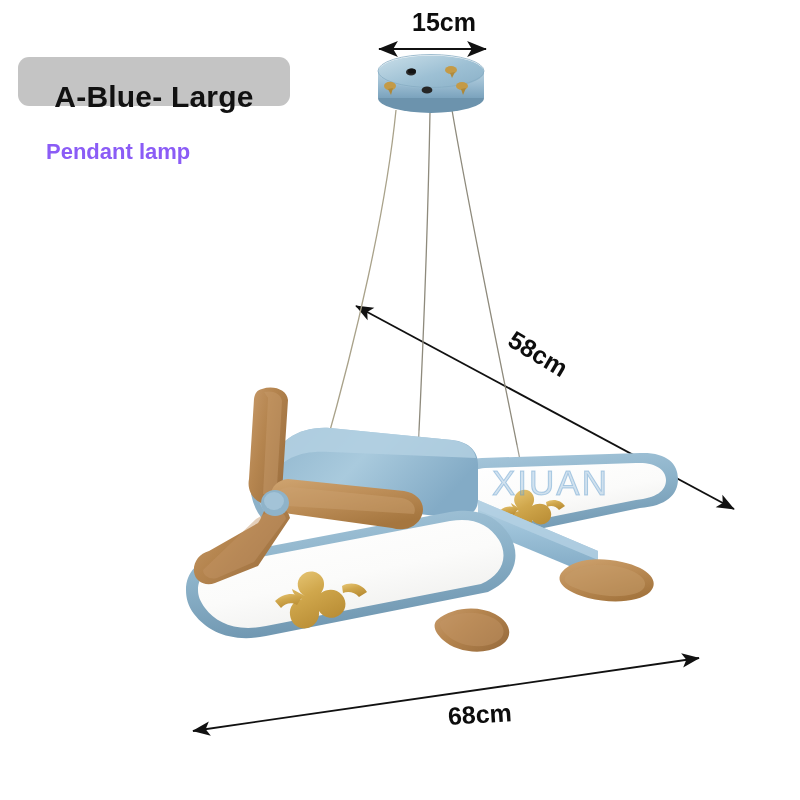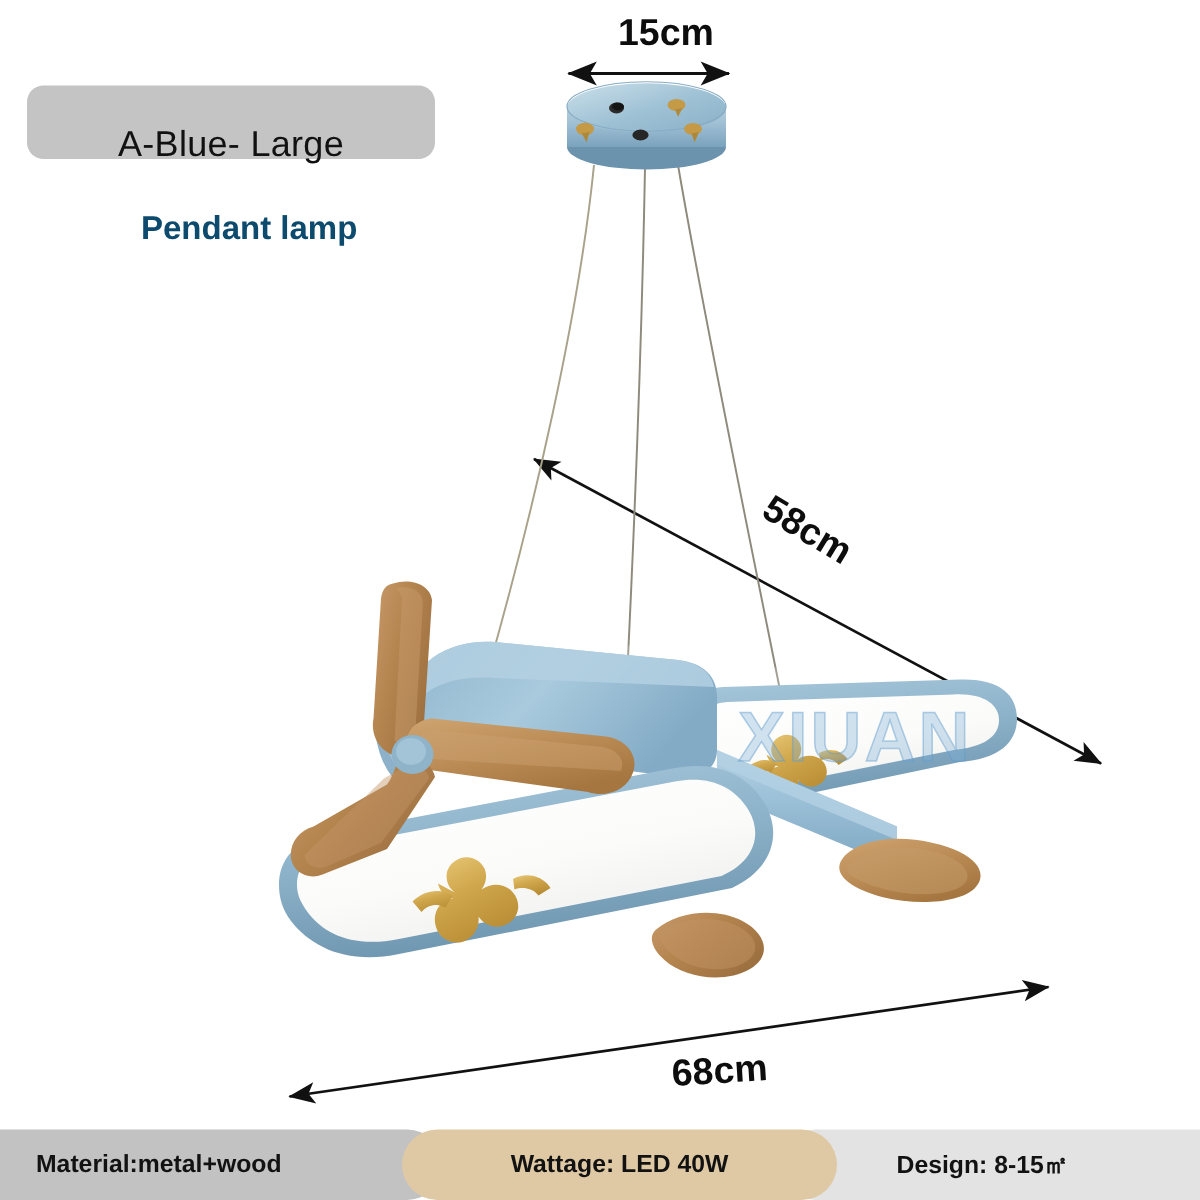--- a/index.html
+++ b/index.html
@@ -33,36 +33,35 @@
     top: 57px;
     width: 272px;
     height: 49px;
     background: #c4c4c4;
     border-radius: 11px;
     display: flex;
     align-items: center;
     justify-content: center;
   }
   .variant-badge-label {
-    font-size: 24px;
-    font-weight: 400;
+    font-size: 30px;
+    font-weight: 700;
     color: #111111;
     letter-spacing: 0.2px;
     white-space: nowrap;
     margin-top: 30px;
   }
   .subtitle {
     position: absolute;
     left: 46px;
     top: 139px;
     font-size: 22px;
     font-weight: 600;
-    color: #0c4a6e;
+    color: #8b5cf6;
     white-space: nowrap;
-    margin-left: 48px;
   }
 
   
   .dim-label {
     position: absolute;
     font-size: 25px;
     font-weight: 600;
     color: #0d0d0d;
     white-space: nowrap;
   }
@@ -128,22 +127,22 @@
     justify-content: center;
     padding-right: 10px;
     box-sizing: border-box;
   }
 
   
   .watermark {
     position: absolute;
     left: 492px;
     top: 463px;
-    font-size: 47px;
-    font-weight: 700;
+    font-size: 35px;
+    font-weight: 400;
     letter-spacing: 2px;
     color: rgba(122, 173, 214, 0.34);
     -webkit-text-stroke: 1px rgba(96, 155, 205, 0.45);
     white-space: nowrap;
     pointer-events: none;
   }
 </style>
 </head>
 <body>
 
@@ -391,25 +390,14 @@
   <div class="subtitle">Pendant lamp</div>
 
   <div class="dim-label dim-width-top">15cm</div>
 
   <div class="dim-label dim-diagonal">58cm</div>
 
   <div class="dim-label dim-bottom">68cm</div>
 
   <div class="watermark">XIUAN</div>
 
-  <div class="spec-bar">
-    <div class="spec-seg seg-material">
-      <span class="spec-seg-text">Material:metal+wood</span>
-    </div>
-    <div class="spec-seg seg-design">
-      <span class="spec-seg-text">Design: 8-15㎡</span>
-    </div>
-    <div class="spec-seg seg-wattage">
-      <span class="spec-seg-text">Wattage: LED 40W</span>
-    </div>
-  </div>
 
 </div>
 
 </body></html>

